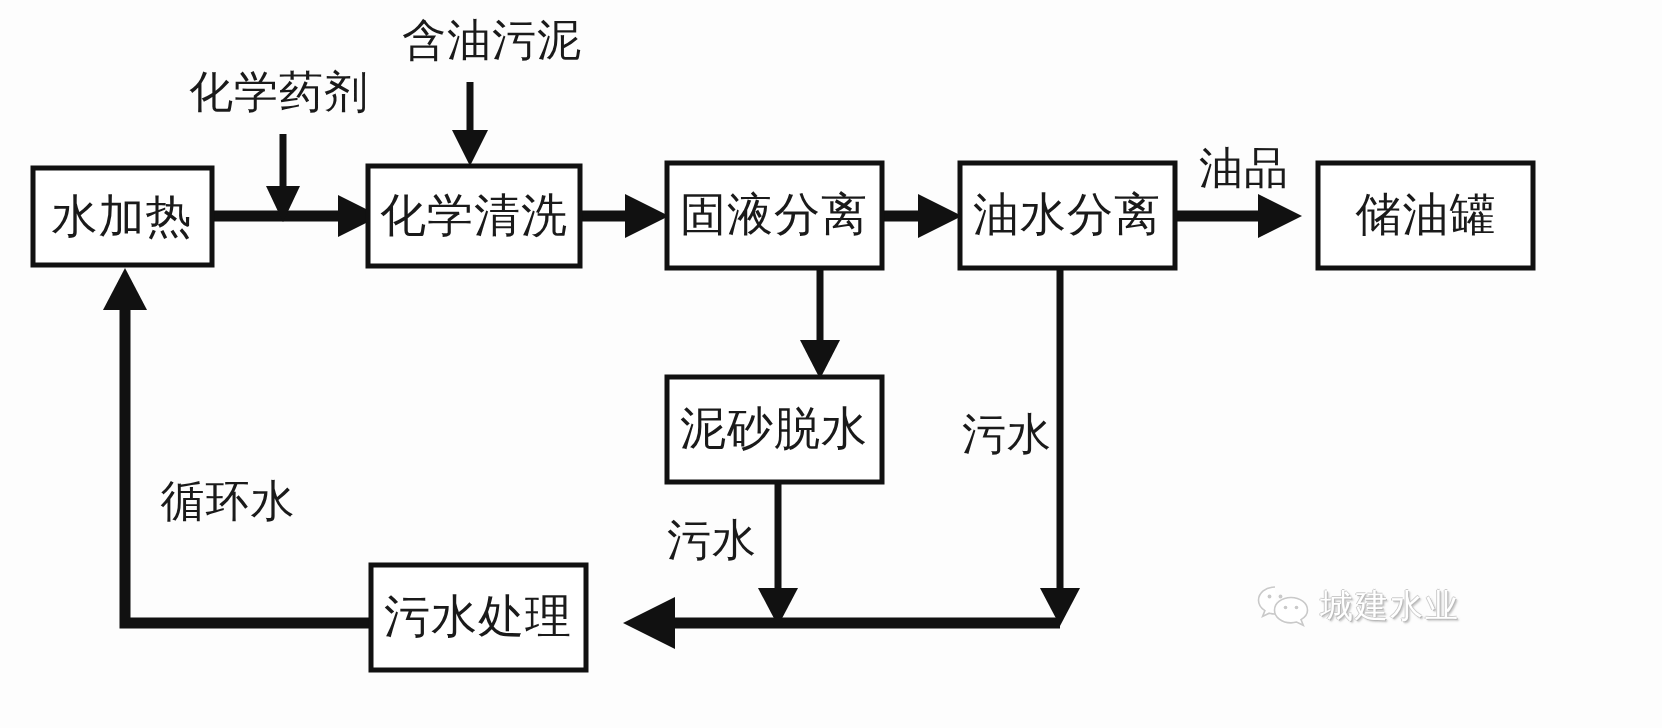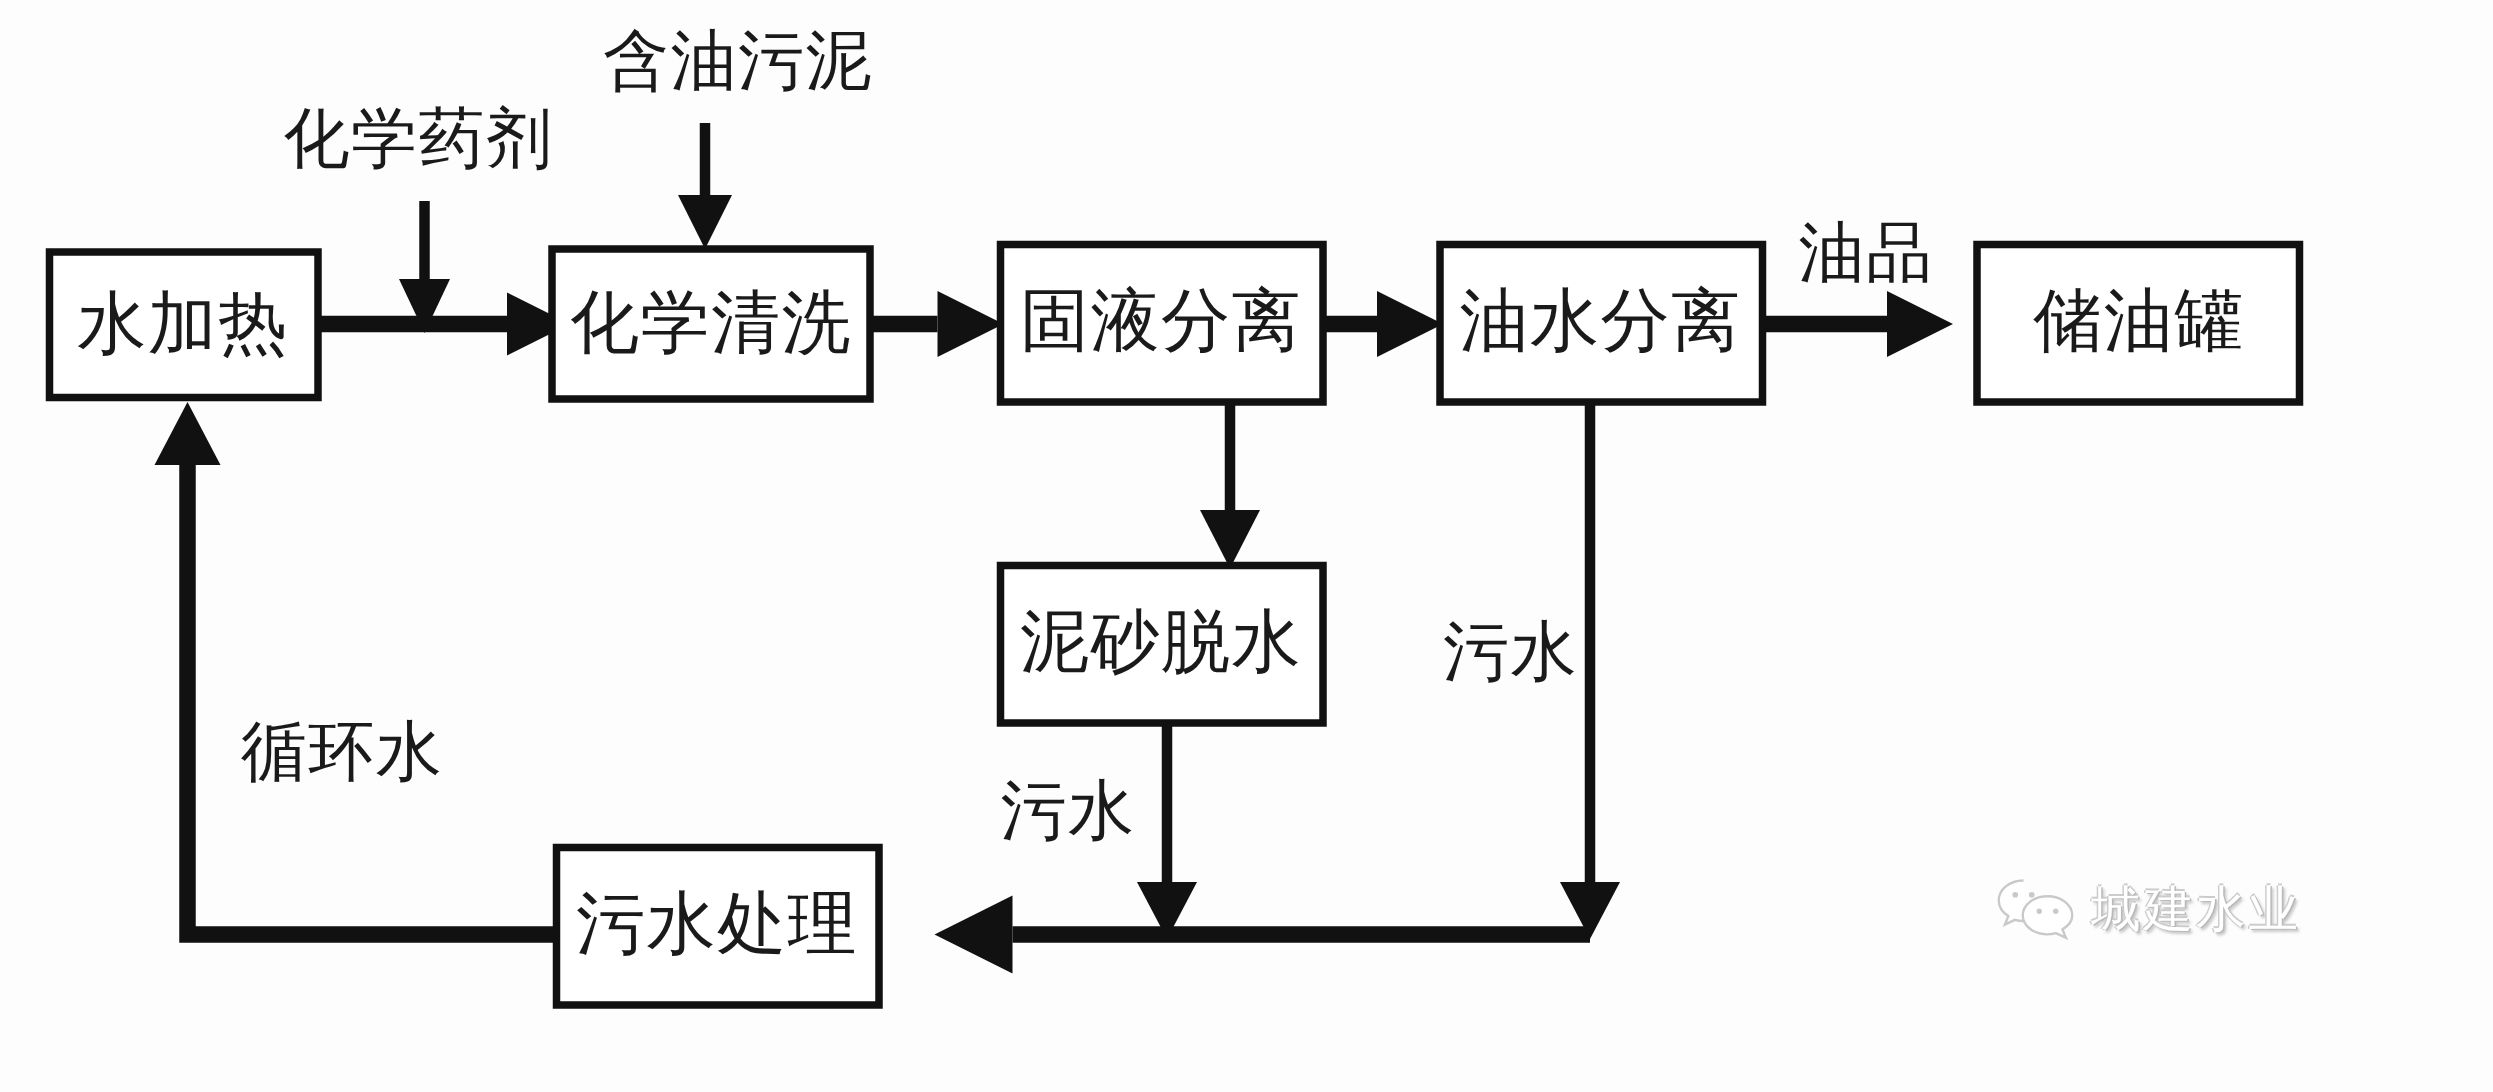--- a/index.html
+++ b/index.html
@@ -51,21 +51,21 @@
   }
   .thick-line { stroke-width: 11; }
   .med-line   { stroke-width: 7; }
   .arrow-head {
     fill: #111111;
     stroke: none;
   }
   
   #watermark {
     position: absolute;
-    left: 1330px;
+    left: 1256px;
     top: 583px;
     display: flex;
     align-items: center;
     gap: 10px;
     opacity: 1;
     pointer-events: none;
   }
   #watermark .wm-text {
     font-family: "DejaVu Sans", "Liberation Sans", sans-serif;
     font-size: 33px;

